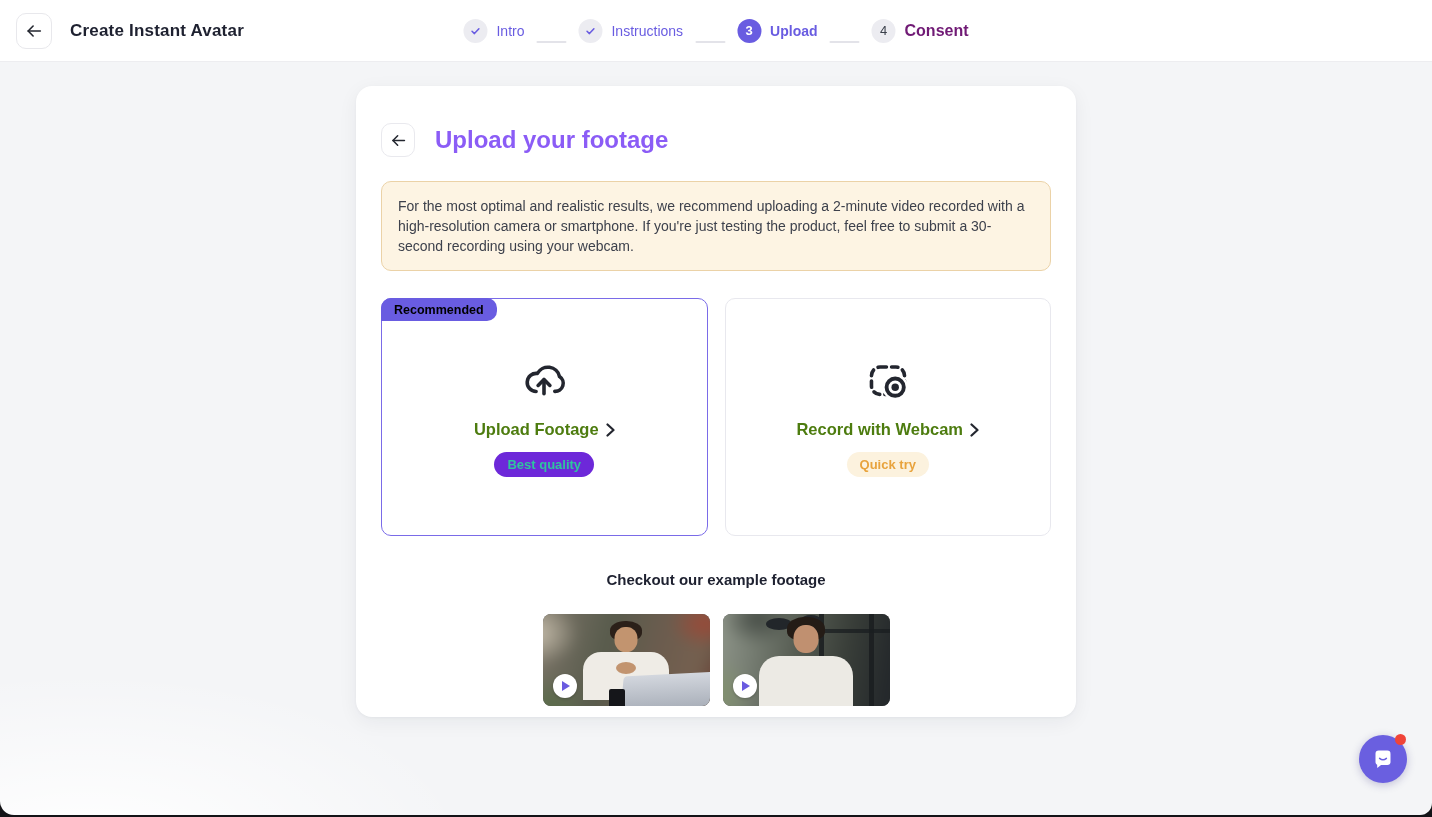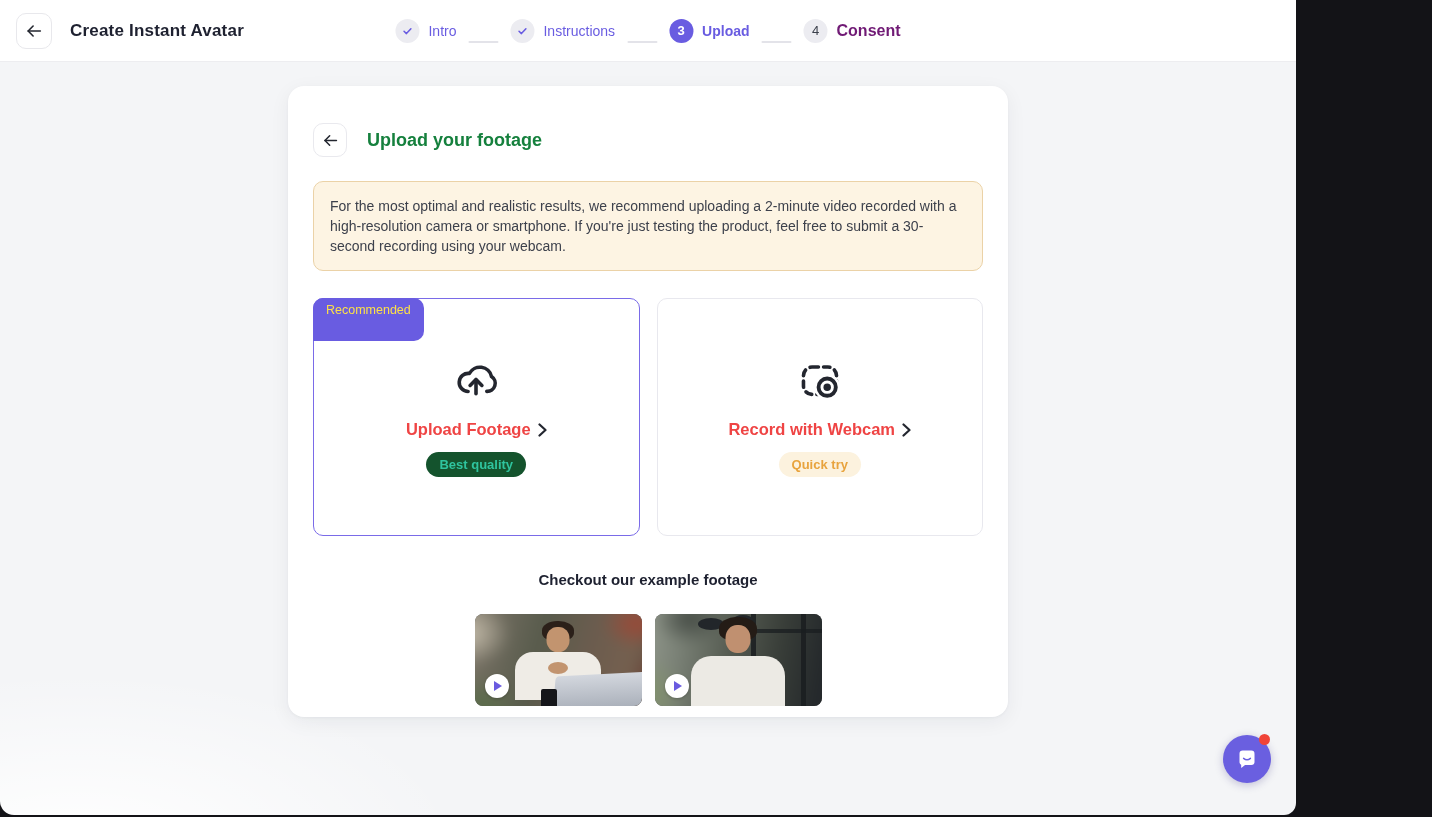--- a/index.html
+++ b/index.html
@@ -1,19 +1,19 @@
 <!DOCTYPE html>
 <html><head>
 <meta charset="utf-8">
 <style>
   * { margin:0; padding:0; box-sizing:border-box; }
   html,body { width:1432px; height:817px; overflow:hidden; }
   body { background:#131317; font-family:"Liberation Sans", sans-serif; position:relative; }
 
-  .app { position:absolute; top:0; left:0; width:1296px; height:815px;
+  .app { position:absolute; top:0; left:0; width:1432px; height:815px;
          background: radial-gradient(700px 320px at 6% 104%, #ffffff 0%, rgba(255,255,255,0) 55%), #f4f5f7;
          border-radius:0 0 12px 14px; overflow:hidden; }
 
   
   .header { position:relative; height:62px; background:#fff; border-bottom:1px solid #ededf0;
             display:flex; align-items:center; padding:0 16px; }
   .icon-btn { width:36px; height:36px; border-radius:10px; border:1px solid #e8e8ec; background:#fff;
               display:flex; align-items:center; justify-content:center; cursor:pointer; flex:0 0 auto; }
   .header-title { margin-left:18px; font-size:17px; font-weight:700; color:#1e2130; letter-spacing:.2px; }
 
@@ -36,37 +36,37 @@
   .btn-previous { background:#fff; border:1px solid #e3e3e8; color:#23262f; padding:0 18px; }
   .btn-next { background:#c9bdf6; border:none; color:rgba(255,255,255,.88); padding:0 22px; cursor:default; }
 
   
   .card { position:relative; width:720px; height:631px; margin:24px auto 0; background:#fff;
           border-radius:16px; box-shadow:0 5px 20px rgba(25,28,50,.06), 0 1px 3px rgba(25,28,50,.04);
           padding:37px 25px 0; overflow:hidden; }
   .card-head { display:flex; align-items:center; gap:20px; }
   .card-back { width:34px; height:34px; border-radius:10px; border:1px solid #e9e9ee; background:#fff;
                display:flex; align-items:center; justify-content:center; cursor:pointer; }
-  .card-title { font-size:18px; font-weight:700; color:#15803d; }
+  .card-title { font-size:24px; font-weight:700; color:#8b5cf6; }
 
   .notice { margin-top:24px; background:#fdf4e3; border:1px solid #ebd2a7; border-radius:10px;
             padding:14px 16px; font-size:14px; line-height:20px; color:#3d414c; }
 
   .options { margin-top:27px; display:flex; gap:17px; }
   .option { flex:1; height:238px; border-radius:10px; background:#fff; position:relative;
             display:flex; flex-direction:column; align-items:center; justify-content:center; cursor:pointer; }
   .option.recommended { border:1px solid #7a6be8; }
   .option.plain { border:1px solid #e8e8ee; }
-  .option-badge { position:absolute; top:-1px; left:-1px; background:#695ce1; color:#fde047;
-                  font-size:12.5px; font-weight:400; padding:5px 13px 24px; border-radius:10px 10px 10px 0; }
+  .option-badge { position:absolute; top:-1px; left:-1px; background:#695ce1; color:#000000;
+                  font-size:12.5px; font-weight:700; padding:5px 13px 4px; border-radius:10px 10px 10px 0; }
   .option-icon { height:46px; display:flex; align-items:center; justify-content:center; }
   .option-label { margin-top:17px; display:flex; align-items:center; gap:7px;
-                  font-size:16.5px; font-weight:700; color:#ef4444; }
+                  font-size:16.5px; font-weight:700; color:#4d7c0f; }
   .tag { margin-top:13px; padding:5px 13px; border-radius:999px; font-size:13px; font-weight:600; }
-  .tag-mint { background:#14532d; color:#2fc49e; }
+  .tag-mint { background:#6d28d9; color:#2fc49e; }
   .tag-orange { background:#fcf2de; color:#e8a33d; }
 
   .examples-title { margin-top:35px; text-align:center; font-size:15px; font-weight:700; color:#1e2130; }
 
   .thumbs { margin-top:26px; display:flex; justify-content:center; gap:13px; }
   .thumb { width:167px; height:92px; border-radius:8px; overflow:hidden; position:relative; cursor:pointer;
            background:#555; }
   .thumb-bg { position:absolute; inset:-8px; filter:blur(5px); transform:scale(1.12); }
   .t1 .thumb-bg { background:
       radial-gradient(44px 32px at 88% 20%, rgba(158,70,52,.9), transparent 70%),

